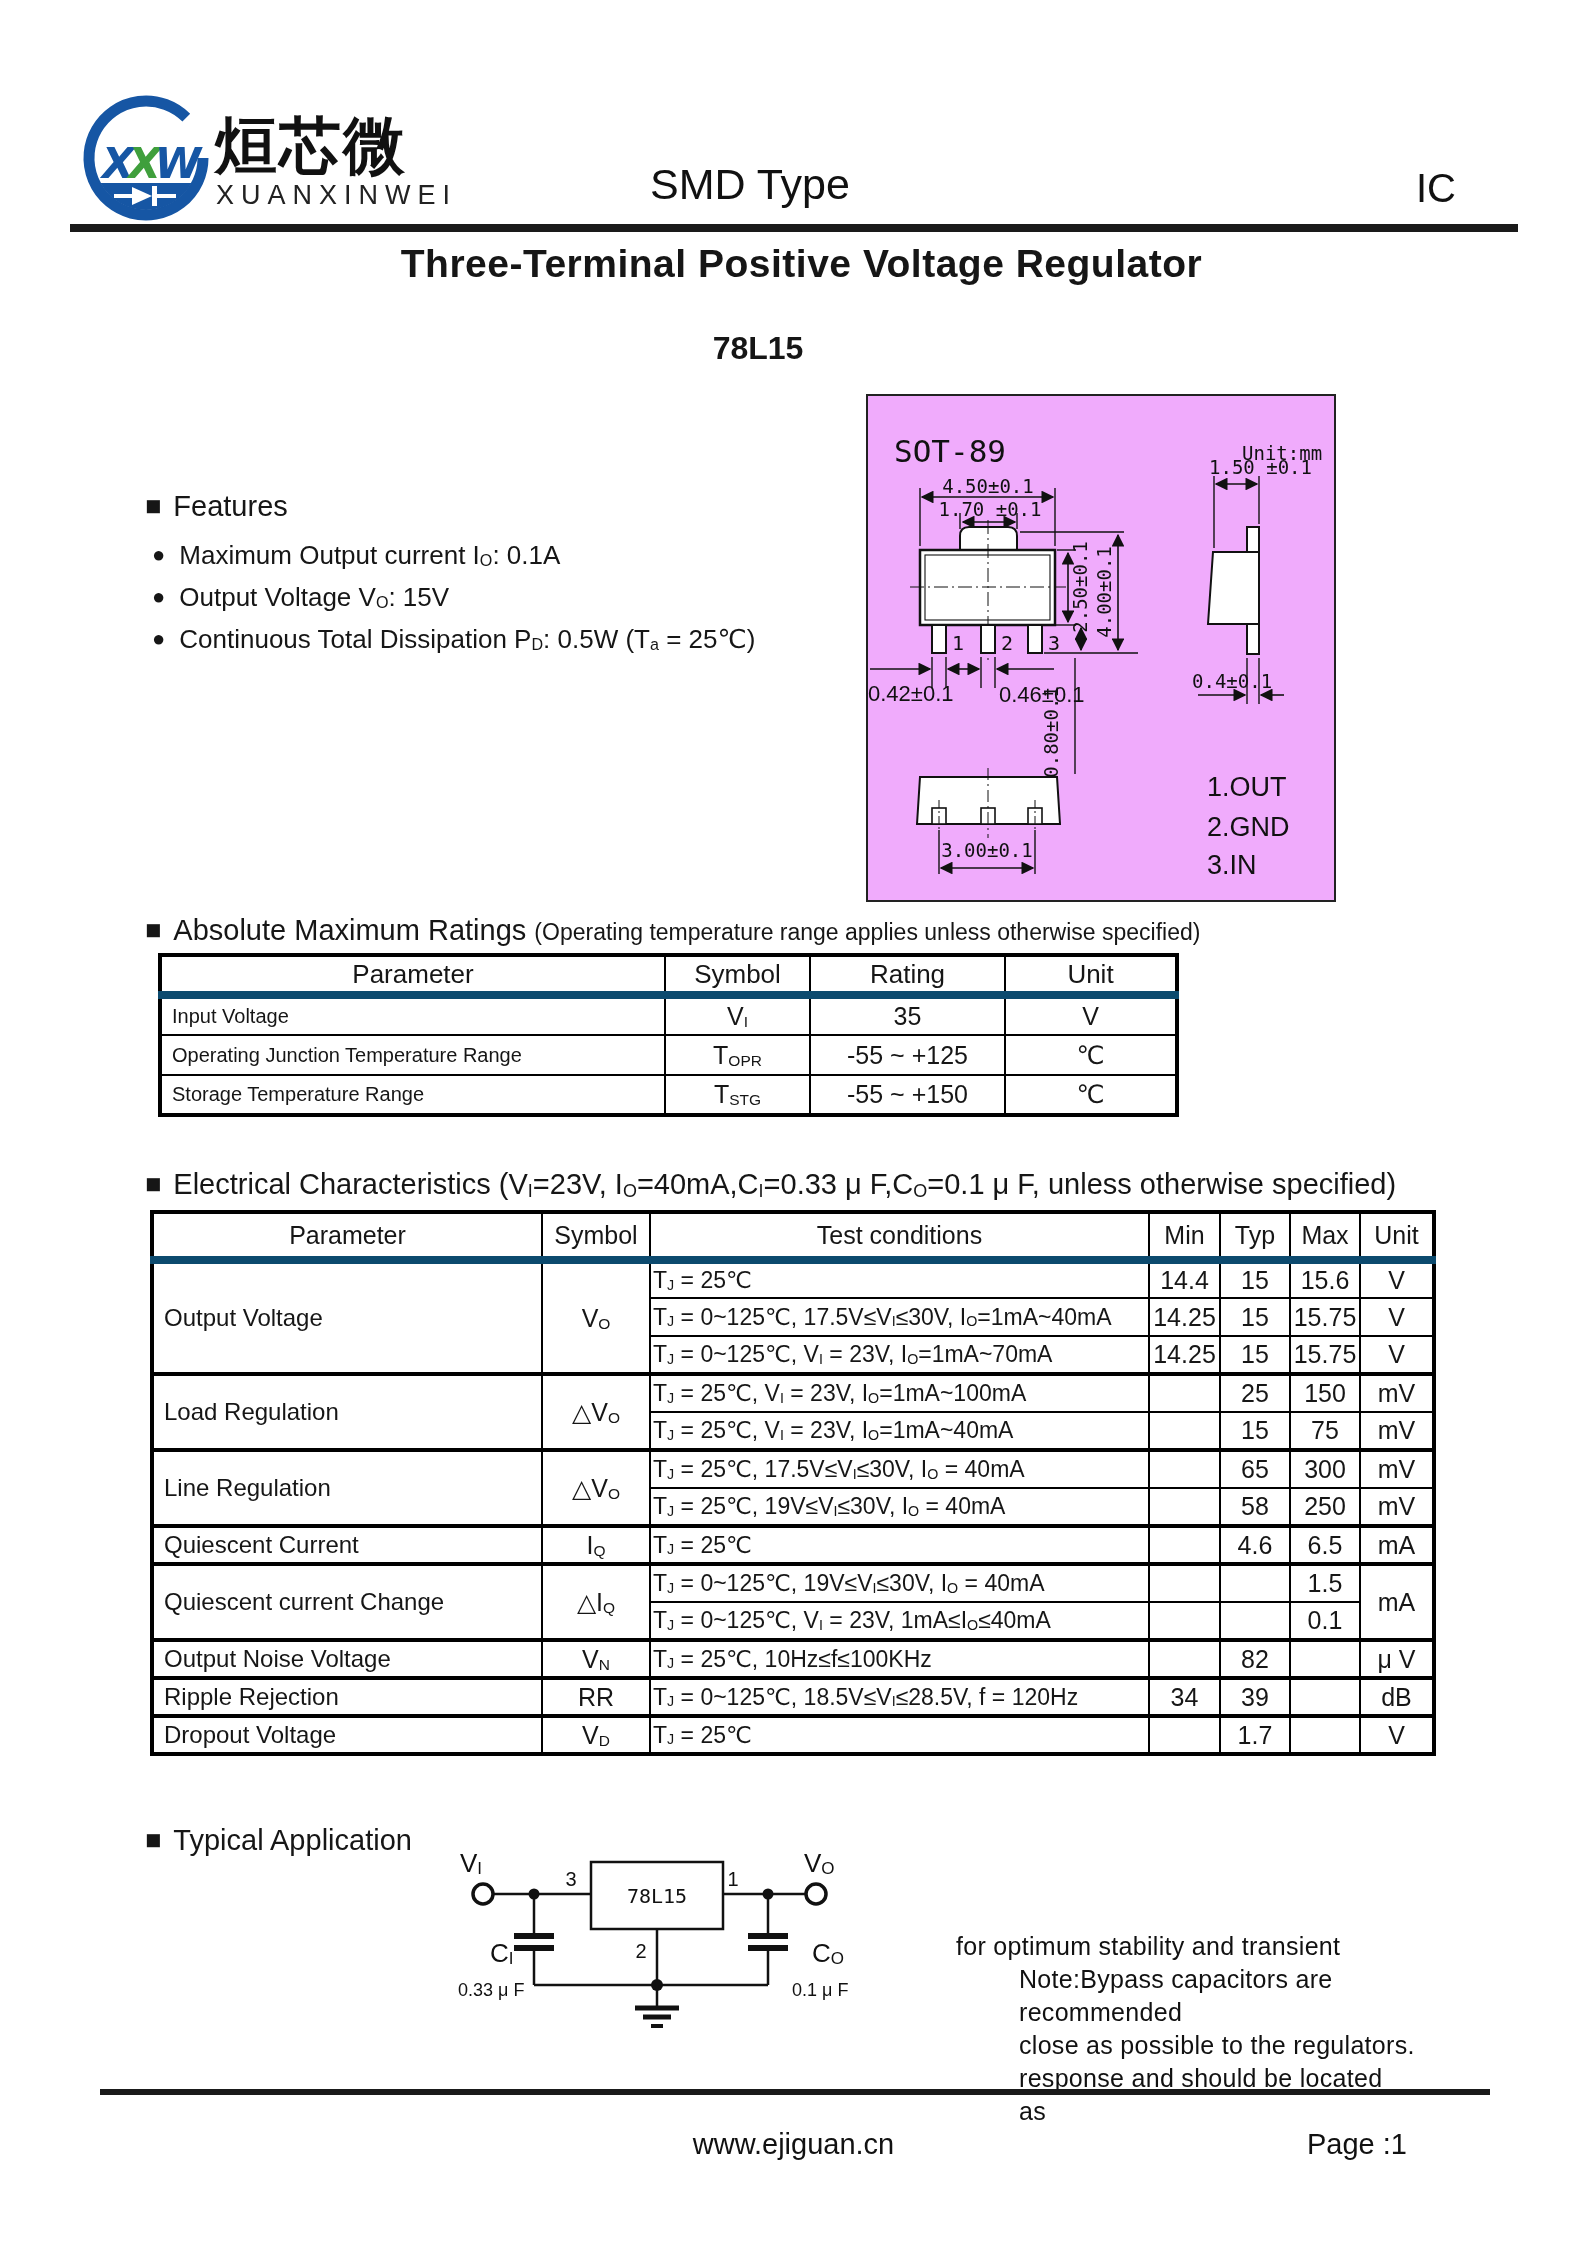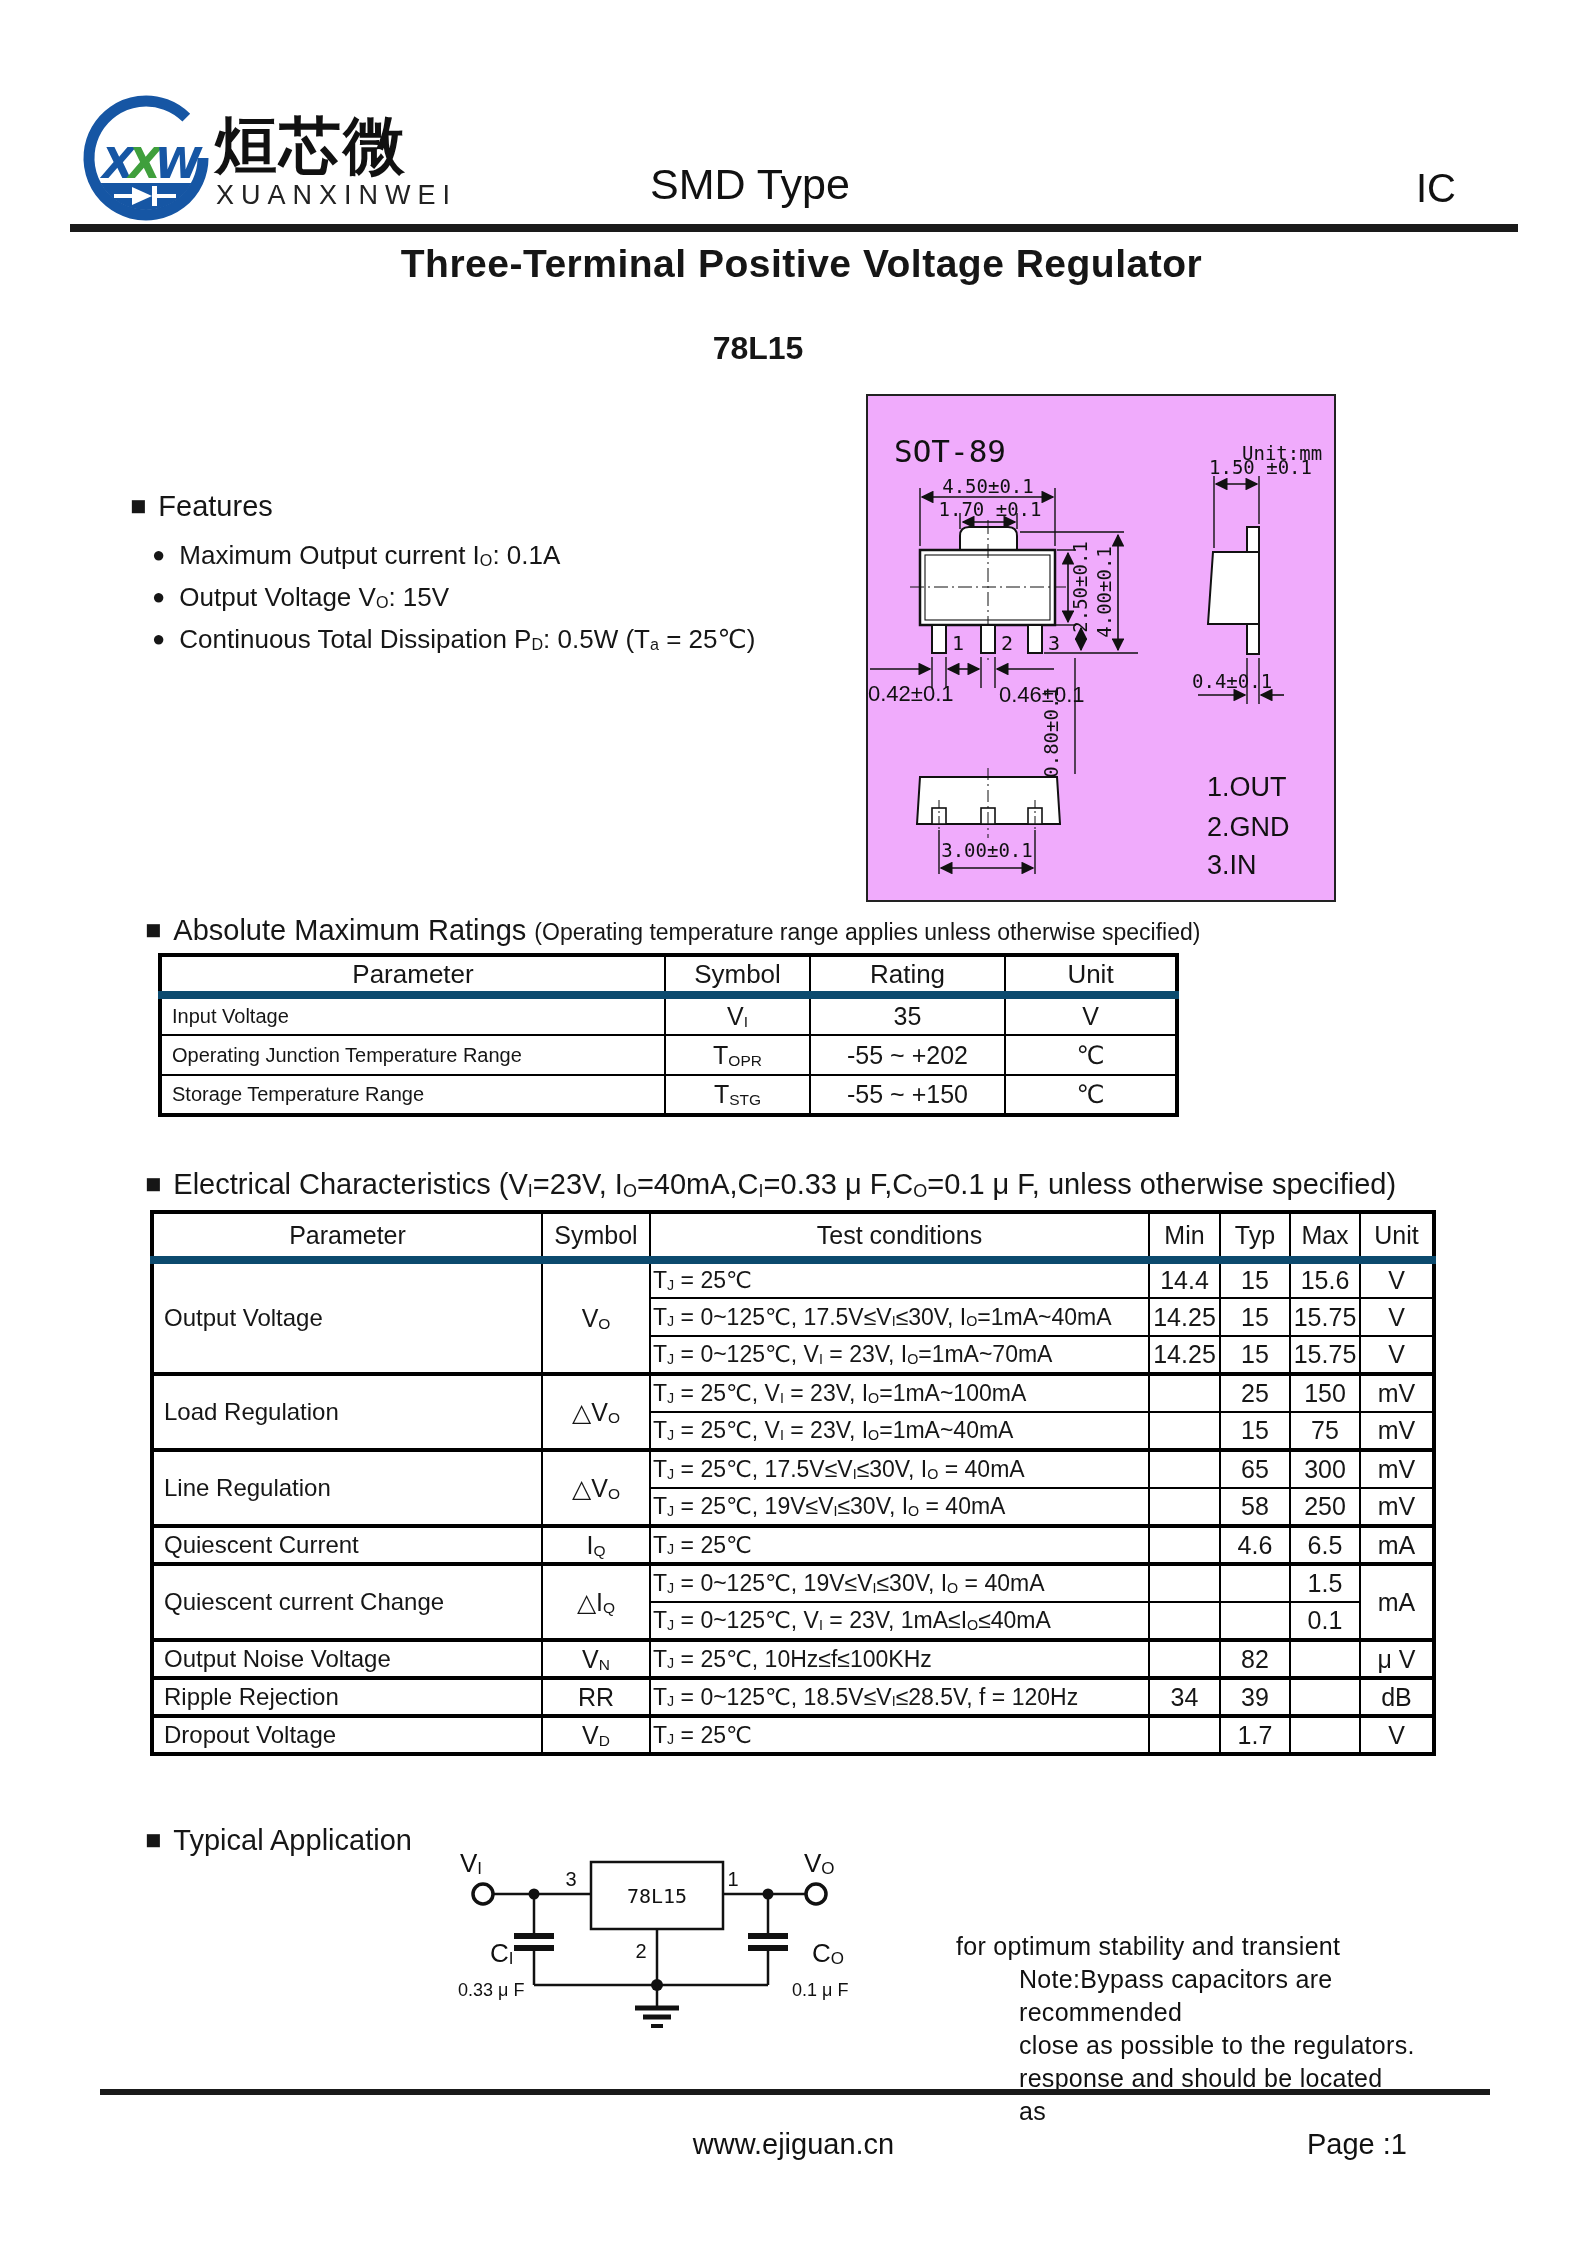--- a/index.html
+++ b/index.html
@@ -175,21 +175,21 @@
     </g>
 
     <g>
       <text x="339" y="400" class="tlegend">1.OUT</text>
       <text x="339" y="440" class="tlegend">2.GND</text>
       <text x="339" y="478" class="tlegend">3.IN</text>
     </g>
   </svg>
 </div>
 
-<div class="abs sec-h" style="left:130px;top:490px;"><span class="sq">■</span><span>Features</span></div>
+<div class="abs sec-h" style="left:145px;top:490px;"><span class="sq">■</span><span>Features</span></div>
 <div class="abs feat-item" style="left:152px;top:540px;"><span class="blt">●</span><span>Maximum Output current I<sub>O</sub>: 0.1A</span></div>
 <div class="abs feat-item" style="left:152px;top:582px;"><span class="blt">●</span><span>Output Voltage V<sub>O</sub>: 15V</span></div>
 <div class="abs feat-item" style="left:152px;top:624px;"><span class="blt">●</span><span>Continuous Total Dissipation P<sub>D</sub>: 0.5W (T<sub>a</sub> = 25℃)</span></div>
 
 <div class="abs sec-h" style="left:145px;top:914px;"><span class="sq">■</span><span>Absolute Maximum Ratings</span> <span class="subnote">(Operating temperature range applies unless otherwise specified)</span></div>
 
 <table class="tbl" style="left:158px;top:953px;width:1017px;">
   <colgroup>
       <col style="width:505px">
       <col style="width:145px">
@@ -205,21 +205,21 @@
   </tr>
   <tr style="height:40px;">
     <td class="pl">Input Voltage</td>
     <td class="ctr">V<sub>I</sub></td>
     <td class="ctr">35</td>
     <td class="ctr">V</td>
   </tr>
   <tr style="height:40px;">
     <td class="pl">Operating Junction Temperature Range</td>
     <td class="ctr">T<sub>OPR</sub></td>
-    <td class="ctr">-55 ~ +202</td>
+    <td class="ctr">-55 ~ +125</td>
     <td class="ctr">℃</td>
   </tr>
   <tr style="height:40px;">
     <td class="pl">Storage Temperature Range</td>
     <td class="ctr">T<sub>STG</sub></td>
     <td class="ctr">-55 ~ +150</td>
     <td class="ctr">℃</td>
   </tr>
 </tbody>
   </table>

